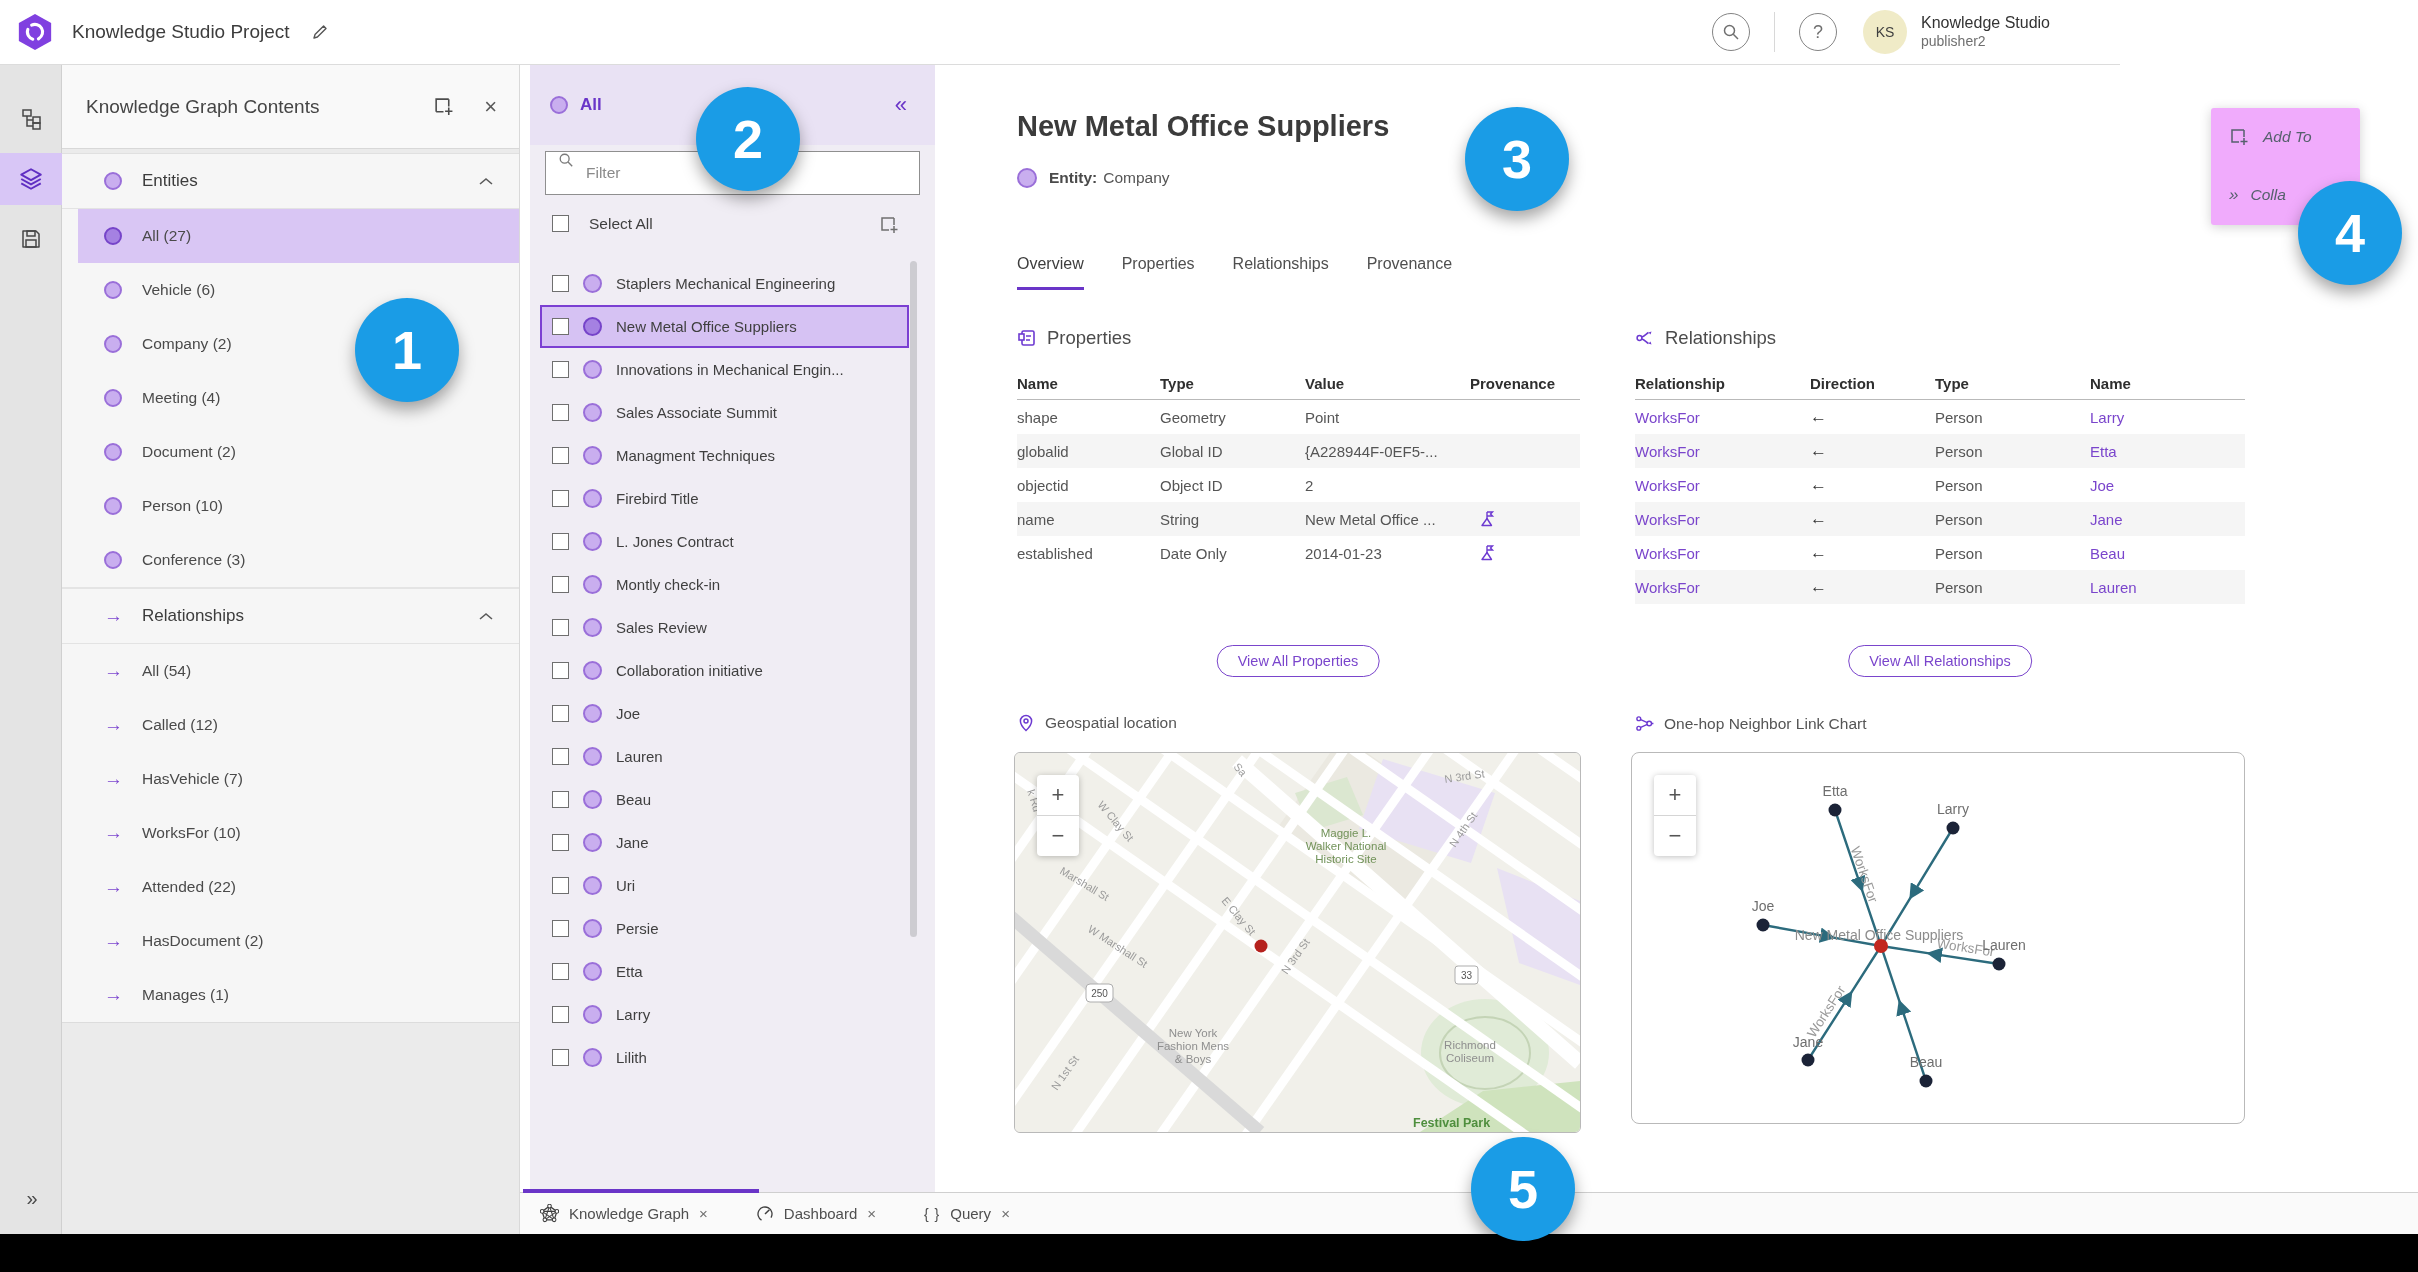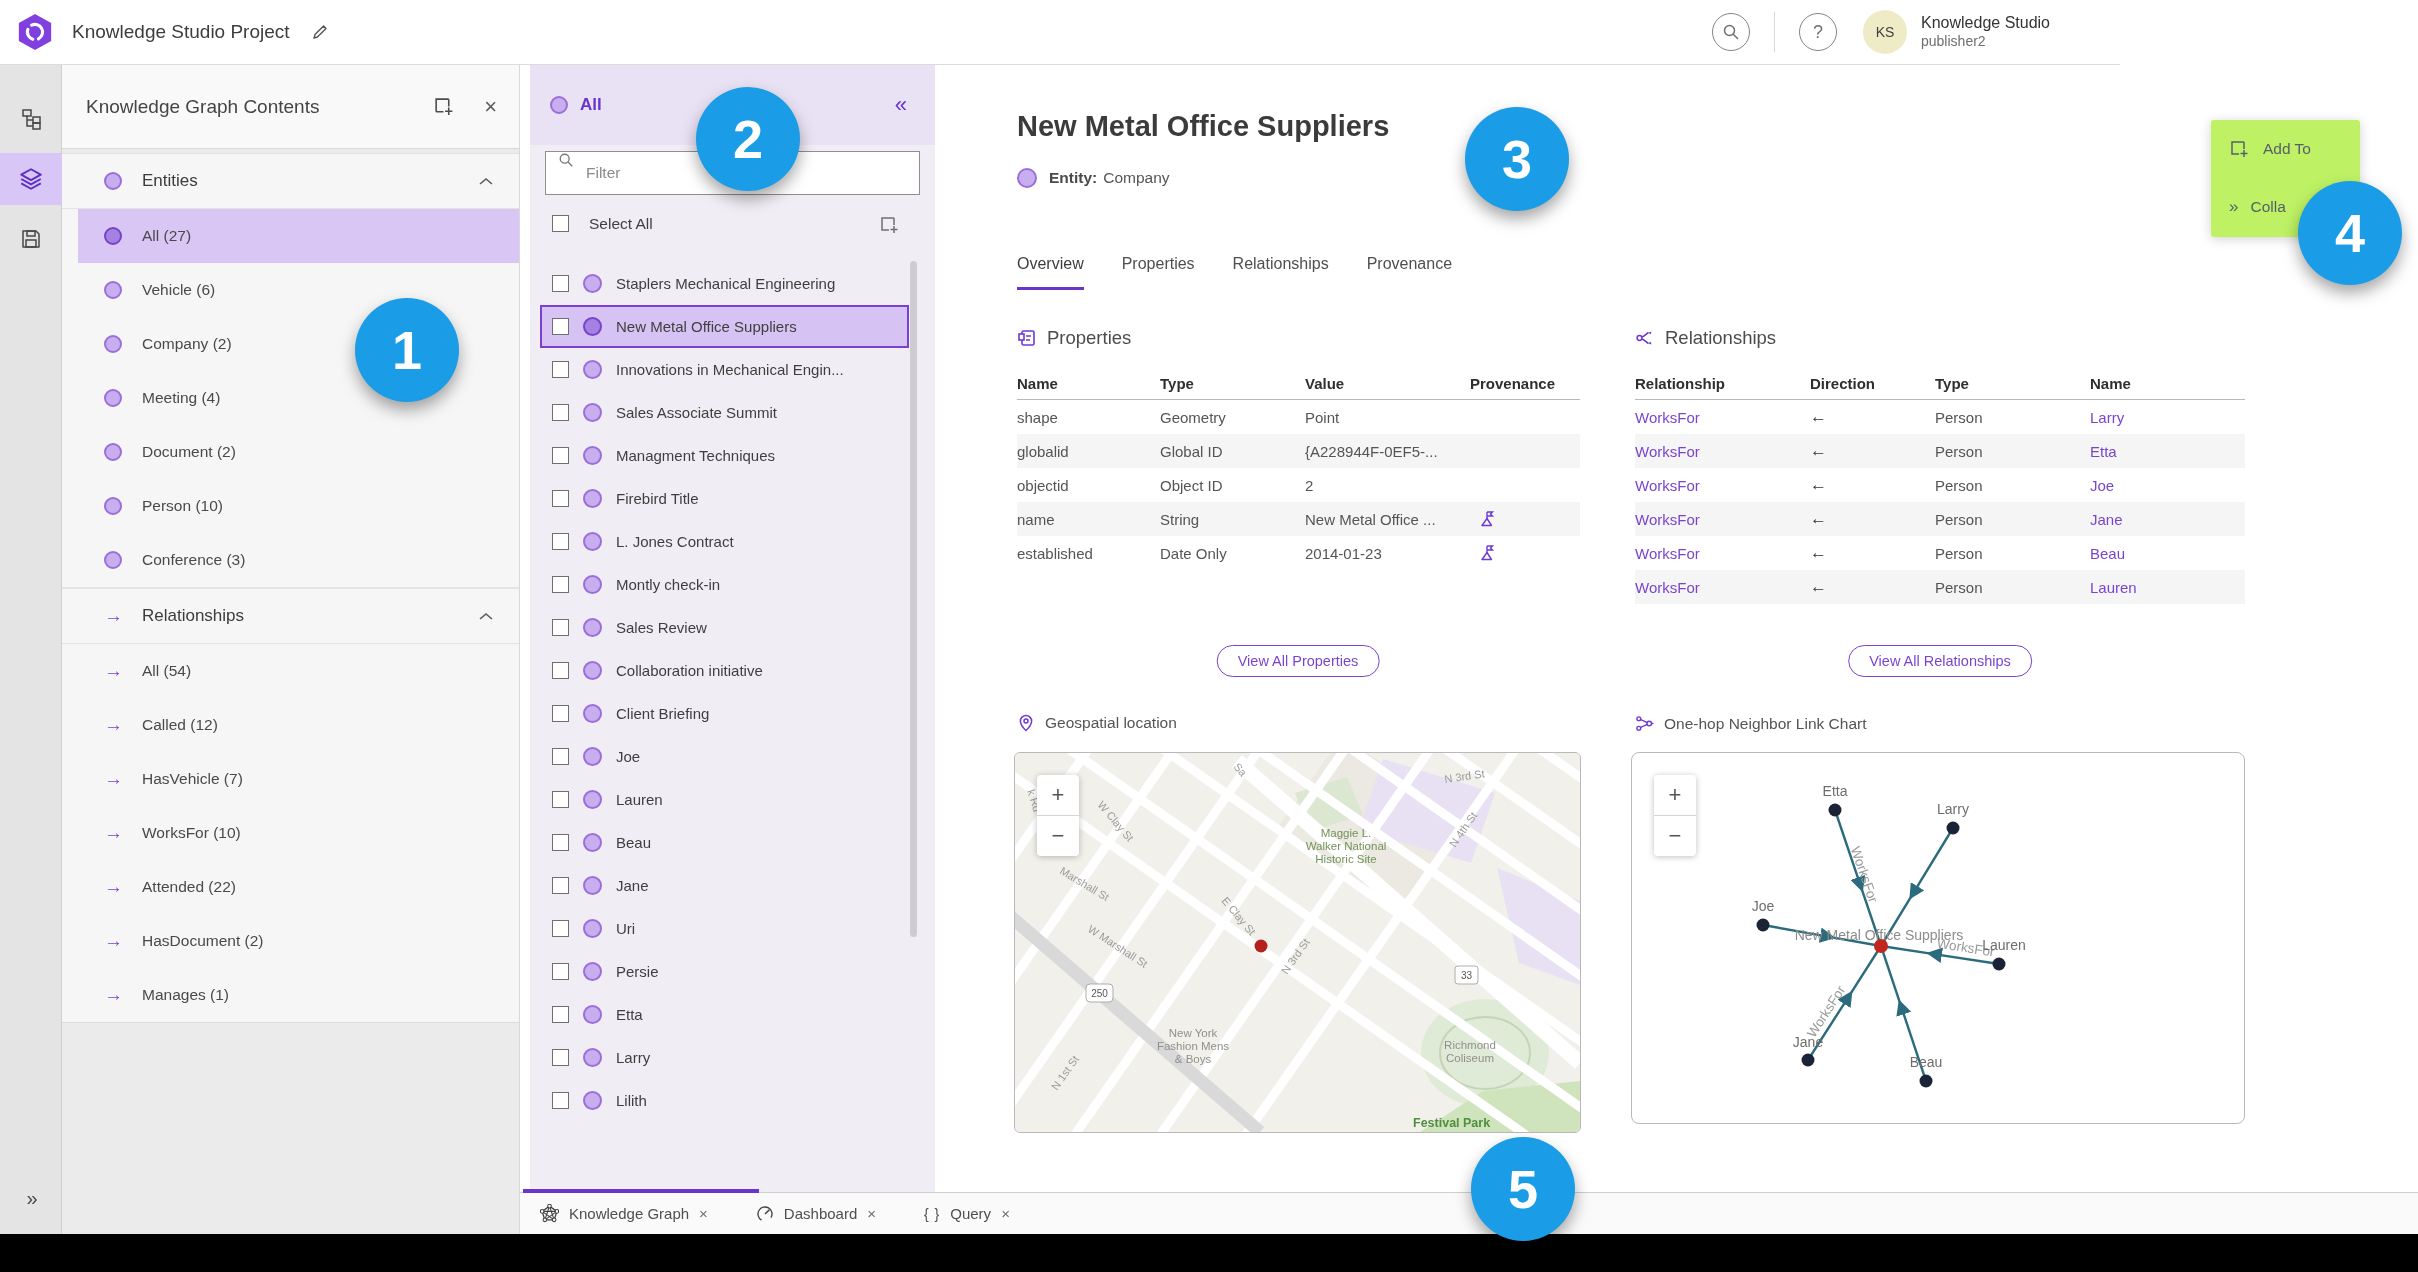--- a/index.html
+++ b/index.html
@@ -113,22 +113,22 @@
   .maplabel.green{fill:#72935a;font-size:11.5px;}
   .maplabel.gray{fill:#8f8f8f;font-size:11.5px;}
   .maplabel.park{fill:#4f8f3e;font-size:12.5px;font-weight:bold;}
   .shieldtxt{fill:#555;font-size:10px;font-family:"Liberation Sans",sans-serif;}
 
   .nodelabel{fill:#6e6e6e;font-size:14px;font-family:"Liberation Sans",sans-serif;}
   .edgelabel{fill:#9a9a9a;font-size:13.5px;font-family:"Liberation Sans",sans-serif;}
   .centerlabel{fill:#8c8c8c;font-size:14px;font-family:"Liberation Sans",sans-serif;}
 
   
-  .overlaymenu{position:absolute;left:2211px;top:120px;width:149px;height:117px;background:#bef264;border-radius:3px;
-               box-shadow:0 2px 12px rgba(0,0,0,.18);z-index:20;}
+  .overlaymenu{position:absolute;left:2211px;top:108px;width:149px;height:117px;background:#f0abfc;border-radius:3px;
+               box-shadow:0 2px 12px rgba(0,0,0,.18);z-index:20;font-style:italic;}
   .ov-item{height:58px;display:flex;align-items:center;padding-left:18px;font-size:15.5px;color:#56606d;cursor:pointer;gap:14px;}
   .ov-item .gly{font-size:17px;color:#56606d;letter-spacing:-2px;}
 
   
   .tabbar{position:absolute;left:520px;top:1192px;width:1898px;height:42px;background:#fafafa;border-top:1px solid #cfcfcf;
           box-sizing:border-box;display:flex;align-items:center;padding-left:20px;}
   .btab{display:flex;align-items:center;gap:10px;margin-right:48px;font-size:15px;color:#4f4f4f;cursor:pointer;}
   .btab .x{color:#6f6f6f;font-size:15px;cursor:pointer;}
   .btab .braces{font-size:14px;color:#4f4f4f;letter-spacing:1px;}
   .activeline{position:absolute;left:523px;top:1189px;width:236px;height:4px;background:#6a35c8;z-index:3;}
@@ -375,25 +375,20 @@
         <span class="lbl">Sales Review</span>
       </div>
     <div class="row2">
         <span class="cb"></span>
         <span class="circ"></span>
         <span class="lbl">Collaboration initiative</span>
       </div>
     <div class="row2">
         <span class="cb"></span>
         <span class="circ"></span>
-        <span class="lbl">Client Briefing</span>
-      </div>
-    <div class="row2">
-        <span class="cb"></span>
-        <span class="circ"></span>
         <span class="lbl">Joe</span>
       </div>
     <div class="row2">
         <span class="cb"></span>
         <span class="circ"></span>
         <span class="lbl">Lauren</span>
       </div>
     <div class="row2">
         <span class="cb"></span>
         <span class="circ"></span>

